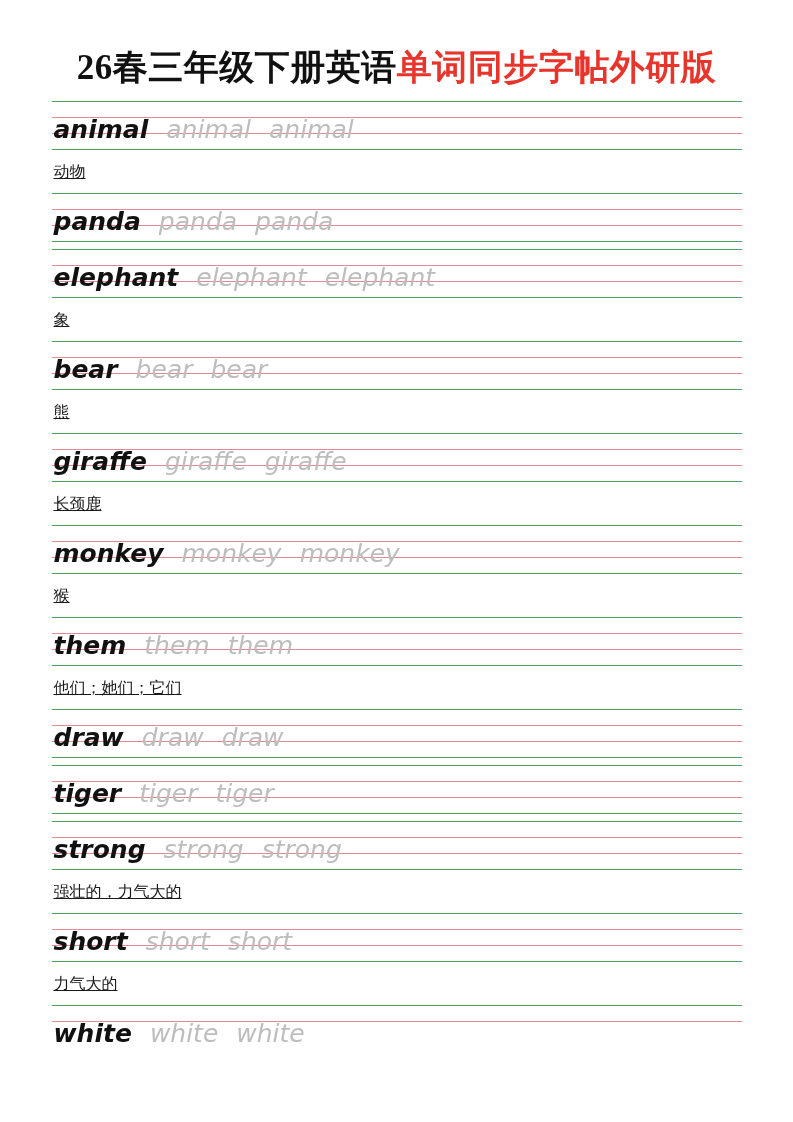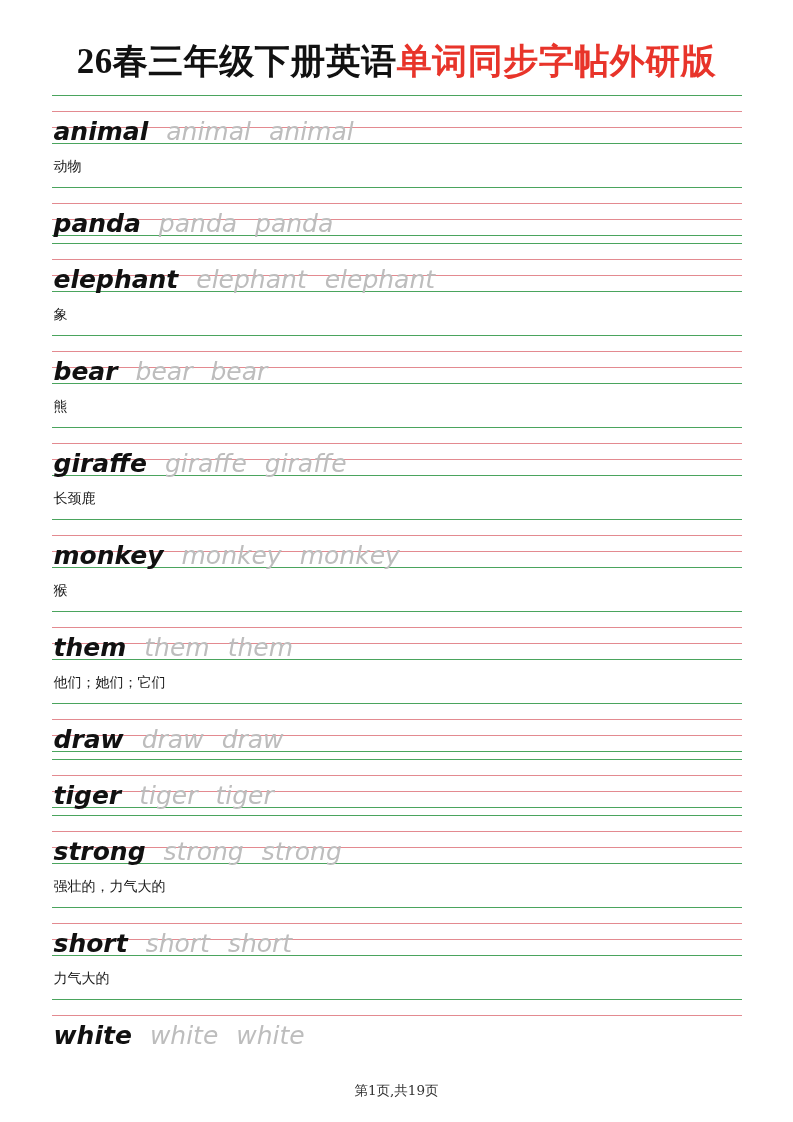--- a/index.html
+++ b/index.html
@@ -12,21 +12,21 @@
     height: 1122px;
     position: relative;
     font-family: "Liberation Sans", sans-serif;
     overflow: hidden;
   }
   .page {
     position: relative;
     width: 793px;
     height: 1122px;
     box-sizing: border-box;
-    padding: 2px;
+    padding: 8px;
     border-radius: 11px;
   }
   .title {
     text-align: center;
     font-family: "Liberation Serif", serif;
     font-weight: bold;
     font-size: 35px;
     letter-spacing: 0.5px;
     padding-top: 36px;
     padding-bottom: 6px;
@@ -58,47 +58,48 @@
     border-top: 1px solid #3f9b52;
   }
   .staff .rule.r1 { top: 0px;  border-top-color: #4aa45d; }
   .staff .rule.r2 { top: 16px; border-top-color: #e38a90; }
   .staff .rule.r3 { top: 32px; border-top-color: #e38a90; }
   .staff .rule.r4 { top: 48px; border-top-color: #4aa45d; }
 
   .words {
     position: absolute;
     left: 0;
-    top: 8px;
+    top: 0px;
     height: 52px;
     display: flex;
     align-items: center;
     gap: 18px;
     padding-left: 2px;
   }
   .w {
     font-family: "DejaVu Sans", sans-serif;
     font-style: italic;
     font-size: 25px;
     line-height: 1;
     position: relative;
     top: 2px;
     white-space: nowrap;
   }
   .w.solid { color: #111111; font-weight: 600; }
   .w.ghost { color: #bdbdbd; font-weight: 500; }
 
   .meaning {
     font-family: "DejaVu Serif", serif;
-    font-size: 14px;
+    font-size: 16px;
     color: #1a1a1a;
     padding: 9px 0 7px 2px;
     height: 20px;
     line-height: 20px;
     white-space: nowrap;
+    text-decoration: underline;
   }
 
   .footer {
     position: absolute;
     left: 0;
     right: 0;
     bottom: 22px;
     text-align: center;
     font-family: "DejaVu Serif", serif;
     font-size: 13.5px;
@@ -272,14 +273,13 @@
           <div class="rule r2"></div>
           <div class="words">
             <span class="w solid">white</span>
             <span class="w ghost">white</span>
             <span class="w ghost">white</span>
           </div>
         </div>
       </div>
     </div>
 
-  <div class="footer">第1页,共19页</div>
 </div>
 
 </body></html>

